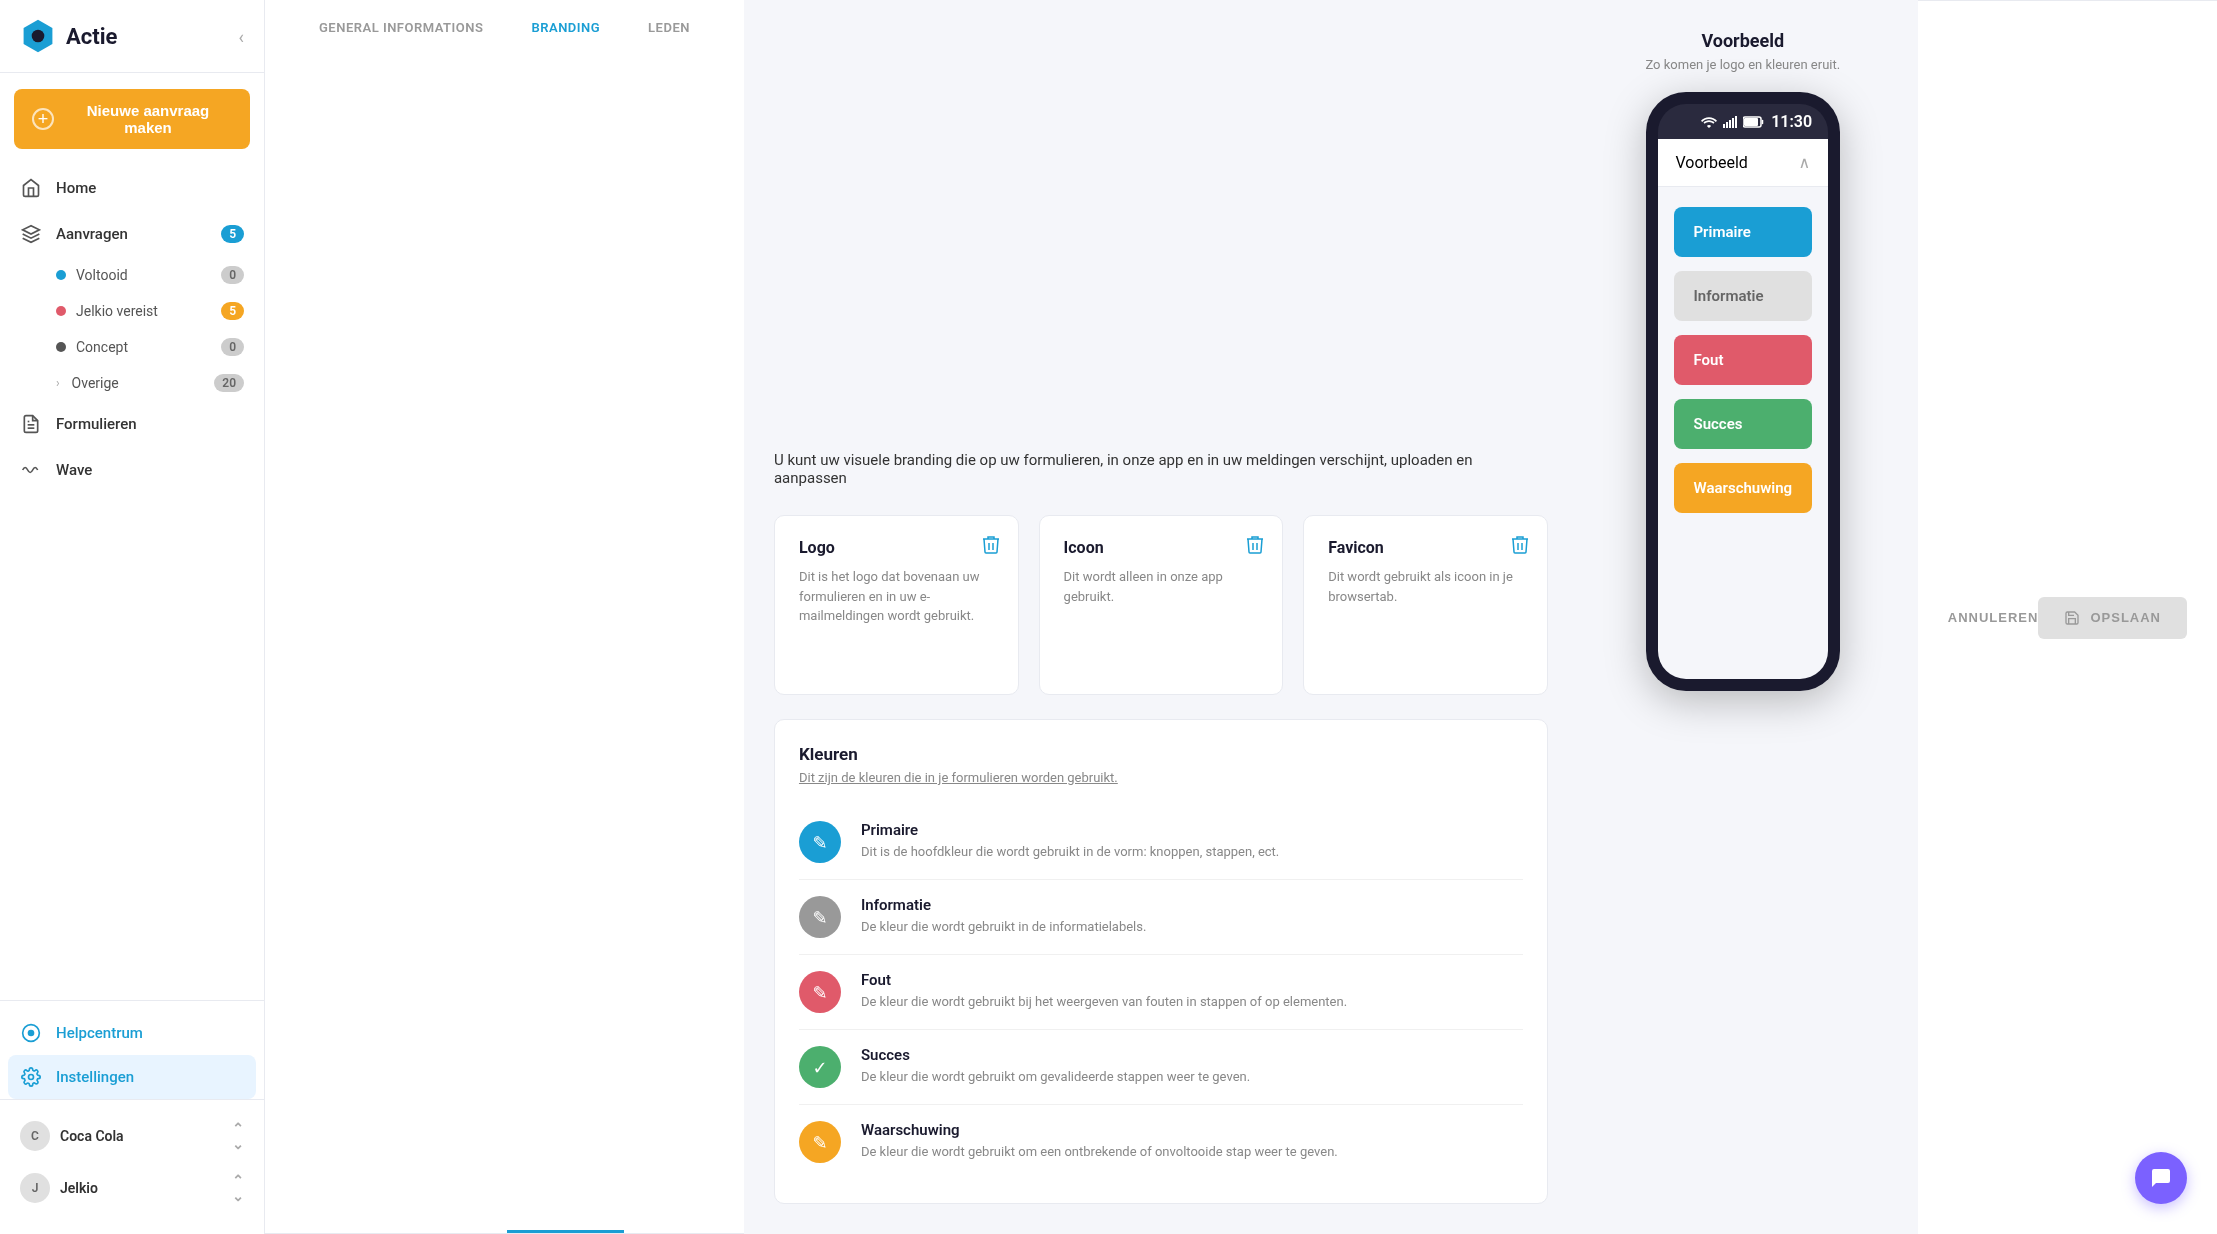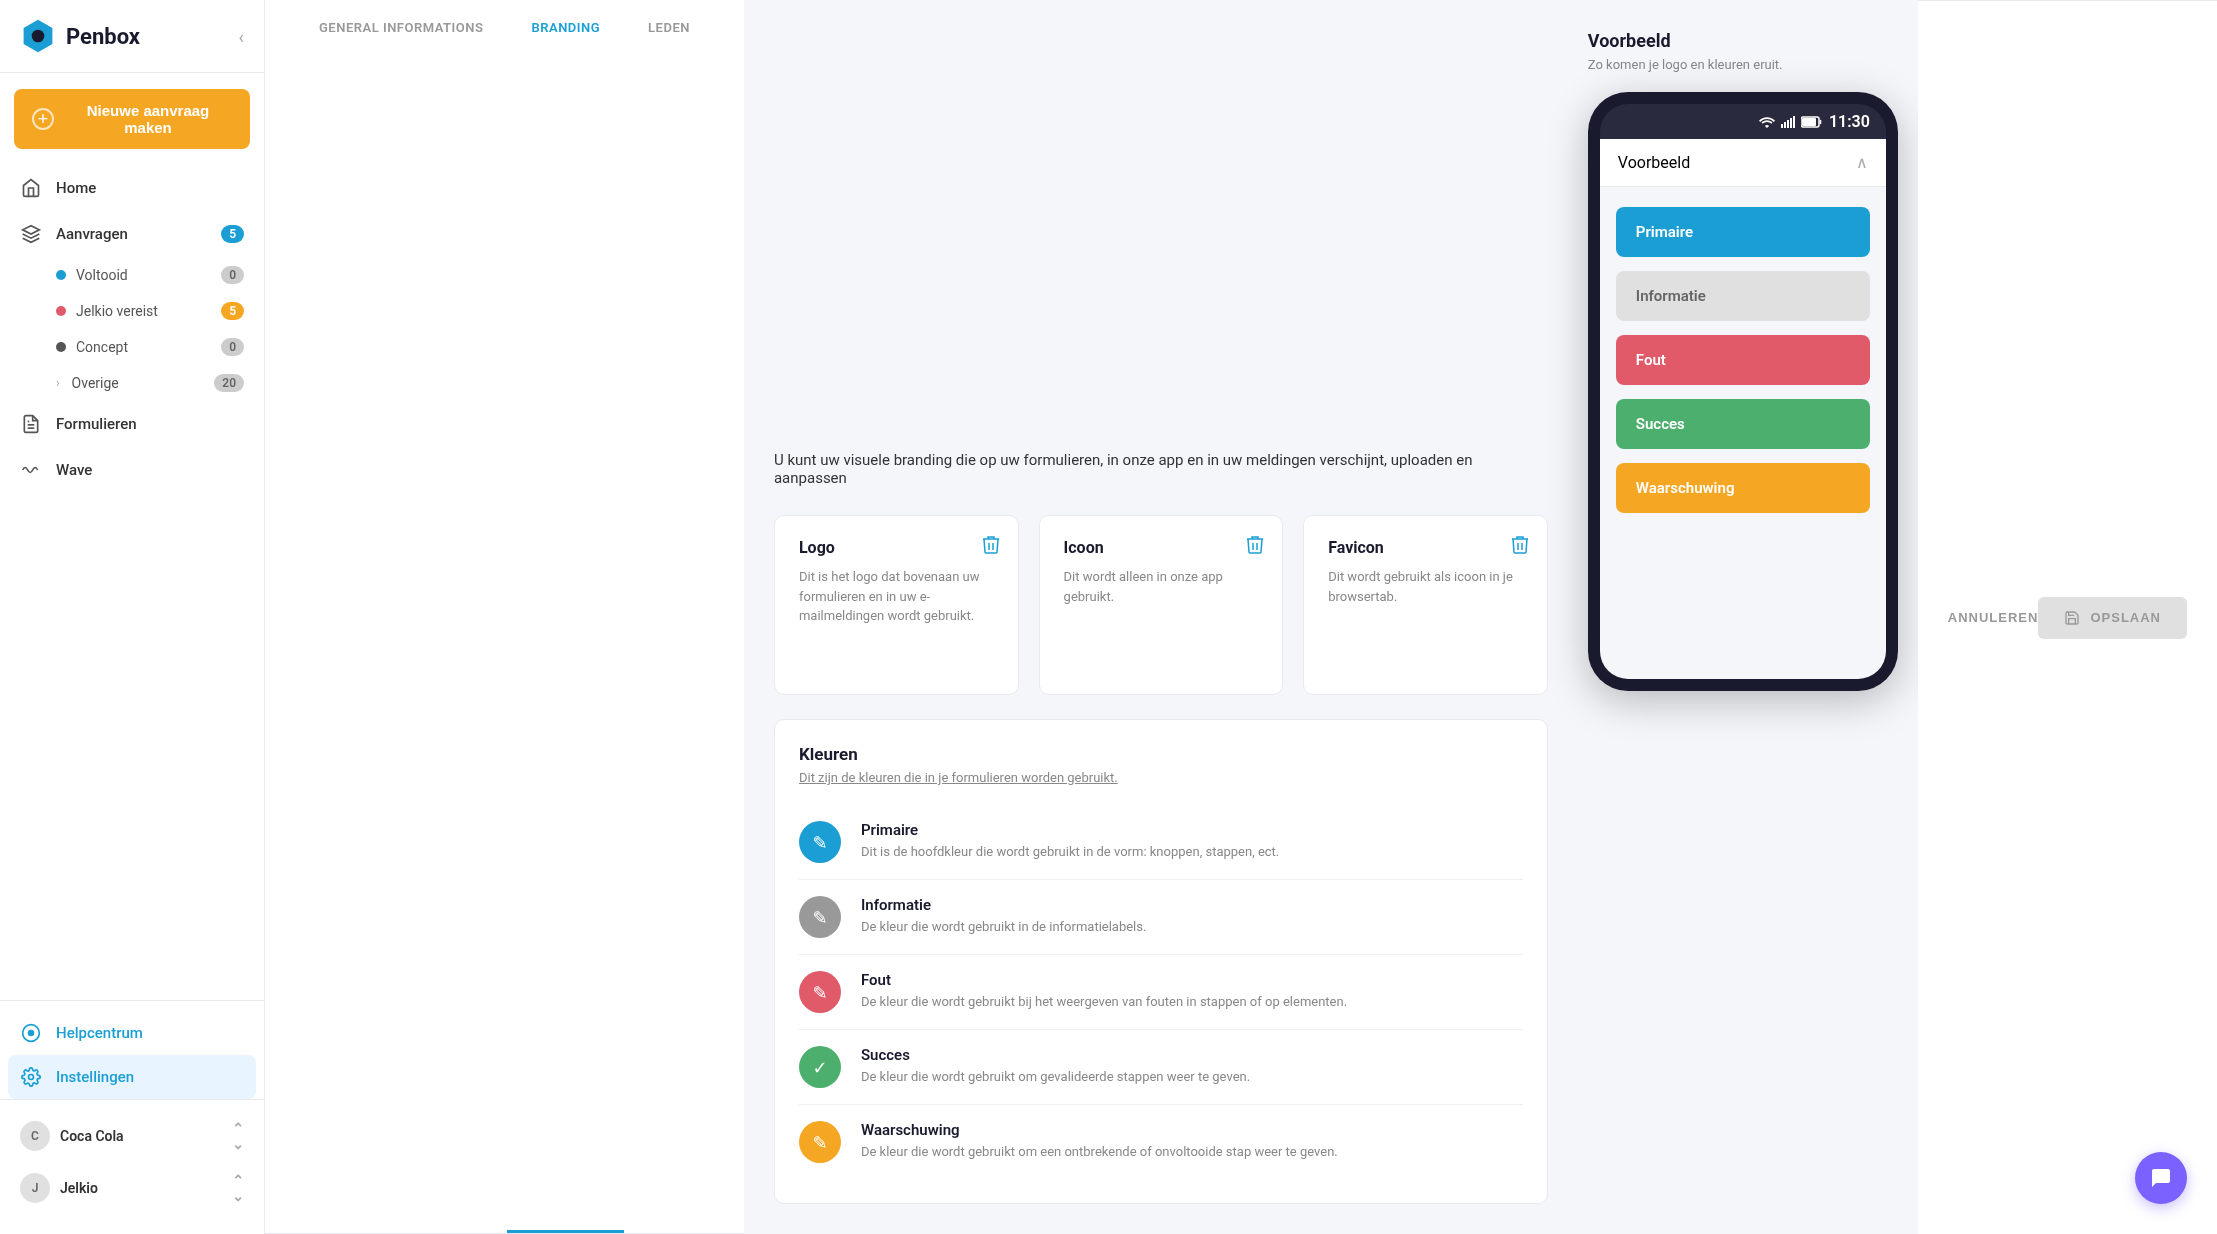--- a/index.html
+++ b/index.html
@@ -325,20 +325,21 @@
       gap: 10px;
     }
 
     
     .preview-panel {
       width: 340px;
       min-width: 340px;
       padding: 30px 20px 20px 10px;
       display: flex;
       flex-direction: column;
+      align-items: center;
     }
     .preview-title {
       font-size: 18px;
       font-weight: 700;
       color: #1a1a2e;
       margin-bottom: 6px;
     }
     .preview-subtitle {
       font-size: 13px;
       color: #888;
@@ -417,21 +418,21 @@
 <body>
 
 <nav class="sidebar">
   <div class="sidebar-header">
     <div class="sidebar-logo">
 
       <svg class="logo-hex" viewBox="0 0 40 40">
         <polygon points="20,2 36,11 36,29 20,38 4,29 4,11" fill="#1a9ed4"></polygon>
         <circle cx="20" cy="20" r="7" fill="#1a1a2e"></circle>
       </svg>
-      <span class="logo-text">Penbox</span>
+      <span class="logo-text">Actie</span>
     </div>
     <span class="sidebar-collapse">‹</span>
   </div>
 
   <button class="new-request-btn">
     <span class="plus-icon">+</span>
     <span>Nieuwe aanvraag maken</span>
   </button>
 
   <div class="nav-item">

